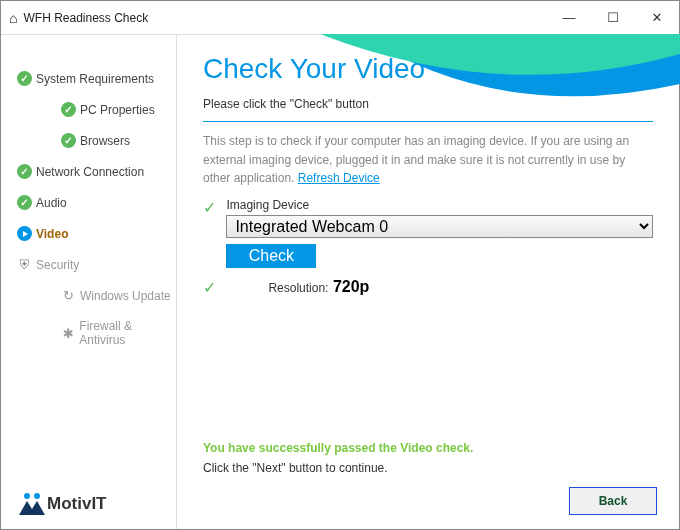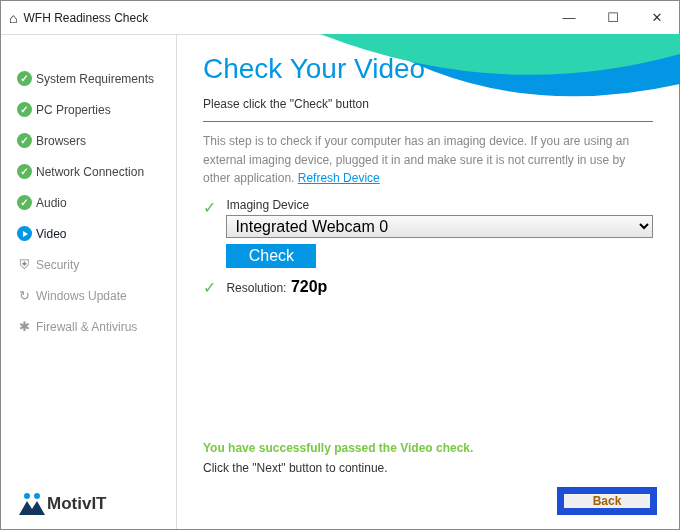--- a/index.html
+++ b/index.html
@@ -6,22 +6,22 @@
     body { font-family: "Segoe UI", Arial, sans-serif; background: #fff; width: 680px; height: 530px; overflow: hidden; }
     .window { width: 680px; height: 530px; border: 1px solid #888; position: relative; }
     .titlebar { height: 34px; display: flex; align-items: center; padding: 0 0 0 8px; border-bottom: 1px solid #ddd; }
     .titlebar .home-icon { font-size: 14px; margin-right: 6px; }
     .titlebar .title { font-size: 12px; color: #222; flex: 1; }
     .win-controls { display: flex; height: 100%; }
     .win-btn { width: 44px; display: flex; align-items: center; justify-content: center; color: #333; font-size: 13px; }
     .content { display: flex; height: calc(100% - 34px); position: relative; }
     .sidebar { width: 175px; padding: 30px 0 0 0; position: relative; }
     .nav-item { display: flex; align-items: center; padding: 6px 0 6px 16px; font-size: 12px; color: #444; gap: 4px; cursor: pointer; margin-bottom: 4px; }
-    .nav-item.sub { padding-left: 16px; }
-    .nav-item.active { color: #0f172a; font-weight: 400; align-items: center; }
+    .nav-item.sub { padding-left: 60px; }
+    .nav-item.active { color: #a16207; font-weight: 700; align-items: center; }
     .nav-item.dim { color: #999; }
     .check-circle { width: 15px; height: 15px; border-radius: 50%; background: #5cb85c; display: flex; align-items: center; justify-content: center; flex-shrink: 0; }
     .check-circle::after { content: "✓"; color: #fff; font-size: 10px; font-weight: bold; }
     .play-circle { width: 15px; height: 15px; border-radius: 50%; background: #0296e5; display: flex; align-items: center; justify-content: center; flex-shrink: 0; }
     .play-circle::after { content: ""; border-left: 5px solid #fff; border-top: 3px solid transparent; border-bottom: 3px solid transparent; margin-left: 1px; }
     .shield-icon-s { width: 15px; height: 15px; display: flex; align-items: center; justify-content: center; color: #888; flex-shrink: 0; font-size: 13px; }
     .bullet-icon { color: #999; font-size: 13px; width: 15px; text-align: center; }
     .logo { position: absolute; bottom: 12px; left: 16px; display: flex; align-items: center; gap: 0; }
     .logo-text { font-size: 17px; font-weight: bold; color: #333; }
     .sep { width: 1px; background: #ddd; }
@@ -34,26 +34,26 @@
     .desc { font-size: 12px; color: #888; line-height: 1.55; }
     .link { color: #0296e5; text-decoration: underline; cursor: pointer; }
     .check-row { display: flex; align-items: flex-start; gap: 10px; margin-top: 10px; }
     .green-check { color: #5cb85c; font-size: 16px; }
     .check-content { flex: 1; }
     .label { font-size: 12px; color: #333; margin-bottom: 3px; }
     .select-wrap { display: flex; width: 100%; }
     select { width: 100%; height: 23px; font-size: 16px; border: 1px solid #888; background: linear-gradient(#fafafa,#e6e6e6); padding: 0 4px; }
     .check-btn { margin-top: 6px; background: #0296e5; color: #fff; border: none; width: 90px; height: 24px; font-size: 16px; cursor: pointer; }
     .res-value { font-weight: bold; }
-    .res-row .label { display: inline; }
+    .res-row .label { display: inline; margin-left: 42px; }
     .footer { position: absolute; bottom: 54px; left: 26px; right: 32px; }
     .success-msg { color: #7ac943; font-size: 12px; font-weight: bold; margin-bottom: 6px; }
     .next-msg { font-size: 12px; color: #333; }
     .btn-bar { position: absolute; bottom: 14px; right: 22px; display: flex; gap: 14px; }
-    .nav-btn { width: 100px; height: 28px; background: #f0f0f0; border: 7px solid #1d4ed8; font-size: 12px; color: #a16207; cursor: pointer; font-weight: 600; }
+    .nav-btn { width: 88px; height: 28px; background: #f0f0f0; border: 1px solid #1d4ed8; font-size: 12px; color: #14532d; cursor: pointer; font-weight: 600; }
   </style>
 </head>
 <body>
 
 <div class="window">
   <div class="titlebar">
     <span class="home-icon">⌂</span>
     <span class="title">WFH Readiness Check</span>
     <div class="win-controls">
       <div class="win-btn">—</div>

